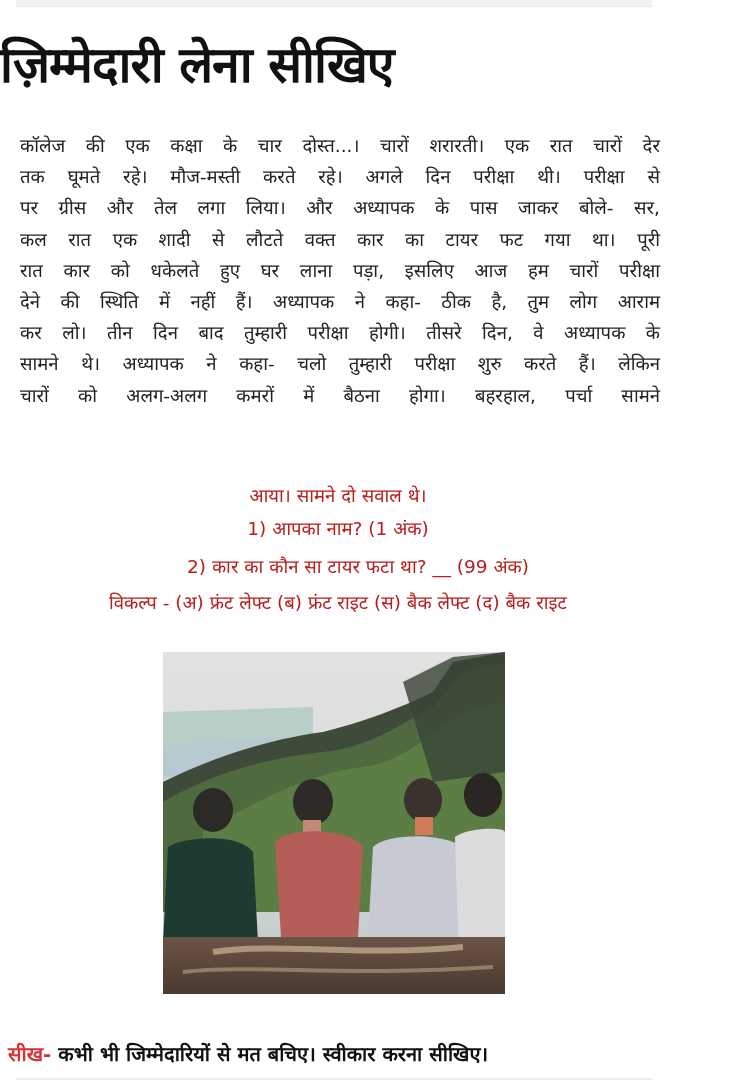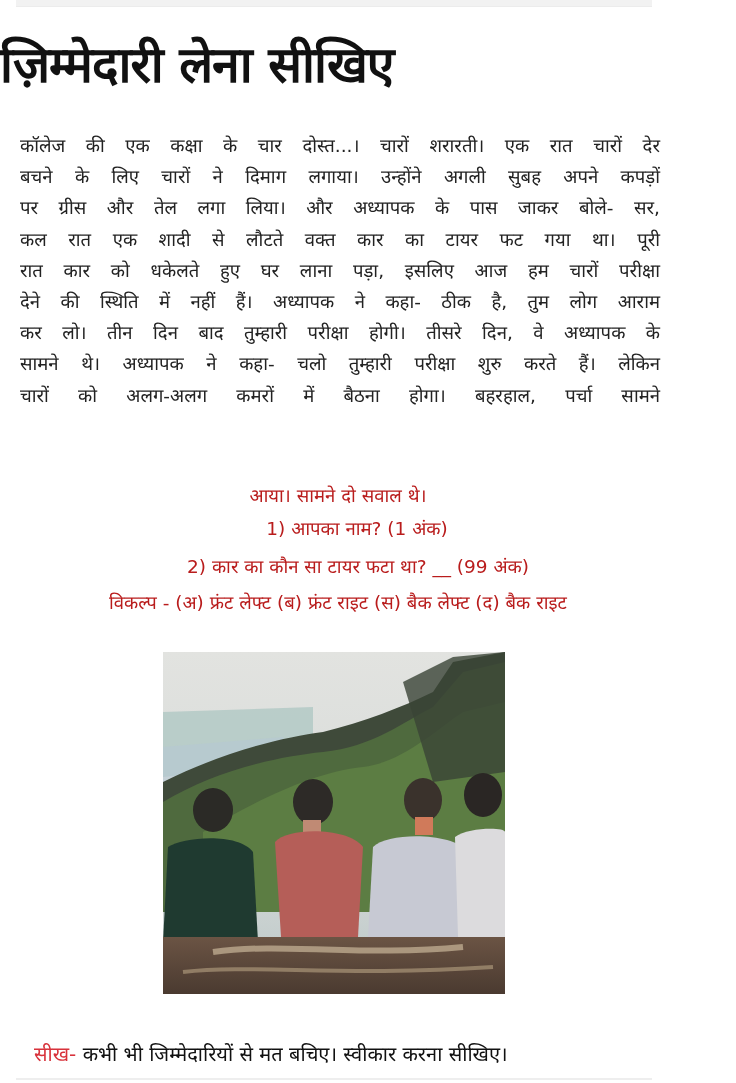--- a/index.html
+++ b/index.html
@@ -12,47 +12,47 @@
               color: #111; margin: 0; }
   .body-text { position: absolute; left: 20px; width: 640px; top: 130px;
                font-size: 18.5px; line-height: 31.2px; color: #222; margin: 0;
                text-align: justify; }
   .body-text .line { display: block; white-space: nowrap; text-align-last: justify; }
   .centered { position: absolute; left: 0; width: 676px; text-align: center;
               font-size: 18.5px; color: #b91c1c; white-space: nowrap; }
   .photo { position: absolute; left: 163px; top: 652px; width: 342px; height: 342px;
            overflow: hidden; background: #cfd3d2; }
   .photo svg { display: block; }
-  .moral { position: absolute; left: 34px; top: 1040px; font-size: 20px; font-weight: normal;
+  .moral { position: absolute; left: 8px; top: 1040px; font-size: 20px; font-weight: bold;
            white-space: nowrap; color: #111; }
   .moral .label { color: #d8323b; }
   .bottombar { position: absolute; left: 16px; top: 1078px; width: 636px; height: 2px;
                background: #eeeeee; }
 </style>
 </head>
 <body>
 
 <div class="topbar"></div>
 
 <h1 class="headline">ज़िम्मेदारी लेना सीखिए</h1>
 
 <div class="body-text">
   <span class="line">कॉलेज की एक कक्षा के चार दोस्त...। चारों शरारती। एक रात चारों देर</span>
-  <span class="line">बचने के लिए चारों ने दिमाग लगाया। उन्होंने अगली सुबह अपने कपड़ों</span>
+  <span class="line">तक घूमते रहे। मौज-मस्ती करते रहे। अगले दिन परीक्षा थी। परीक्षा से</span>
   <span class="line">पर ग्रीस और तेल लगा लिया। और अध्यापक के पास जाकर बोले- सर,</span>
   <span class="line">कल रात एक शादी से लौटते वक्त कार का टायर फट गया था। पूरी</span>
   <span class="line">रात कार को धकेलते हुए घर लाना पड़ा, इसलिए आज हम चारों परीक्षा</span>
   <span class="line">देने की स्थिति में नहीं हैं। अध्यापक ने कहा- ठीक है, तुम लोग आराम</span>
   <span class="line">कर लो। तीन दिन बाद तुम्हारी परीक्षा होगी। तीसरे दिन, वे अध्यापक के</span>
   <span class="line">सामने थे। अध्यापक ने कहा- चलो तुम्हारी परीक्षा शुरु करते हैं। लेकिन</span>
   <span class="line">चारों को अलग-अलग कमरों में बैठना होगा। बहरहाल, पर्चा सामने</span>
 </div>
 
 <div class="centered" style="top:482px;">आया। सामने दो सवाल थे।</div>
-<div class="centered" style="top:515px;padding-left:19px;">1) आपका नाम?  (1 अंक)</div>
+<div class="centered" style="top:515px;">1) आपका नाम?  (1 अंक)</div>
 <div class="centered" style="top:553px;padding-left:20px;">2) कार का कौन सा टायर फटा था? __ (99 अंक)</div>
 <div class="centered" style="top:589px;">विकल्प - (अ) फ्रंट लेफ्ट (ब) फ्रंट राइट (स) बैक लेफ्ट (द) बैक राइट</div>
 
 <div class="photo">
   <svg width="342" height="342" viewBox="0 0 342 342">
     <defs>
       <linearGradient id="sky" x1="0" y1="0" x2="0" y2="1">
         <stop offset="0" stop-color="#e2e3e0"></stop>
         <stop offset="0.6" stop-color="#d6dad8"></stop>
         <stop offset="1" stop-color="#b9c6c6"></stop>

